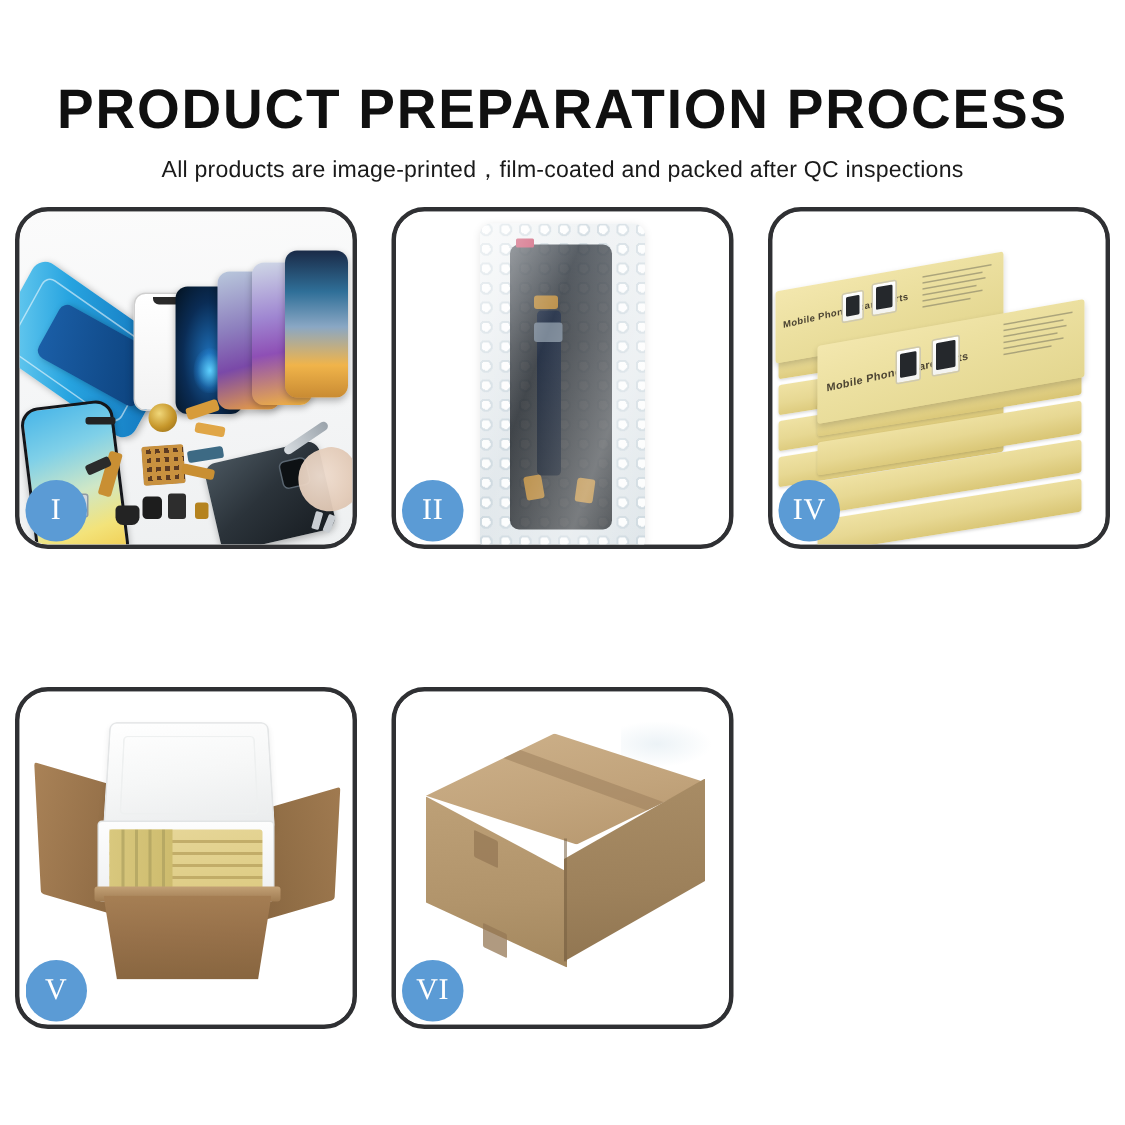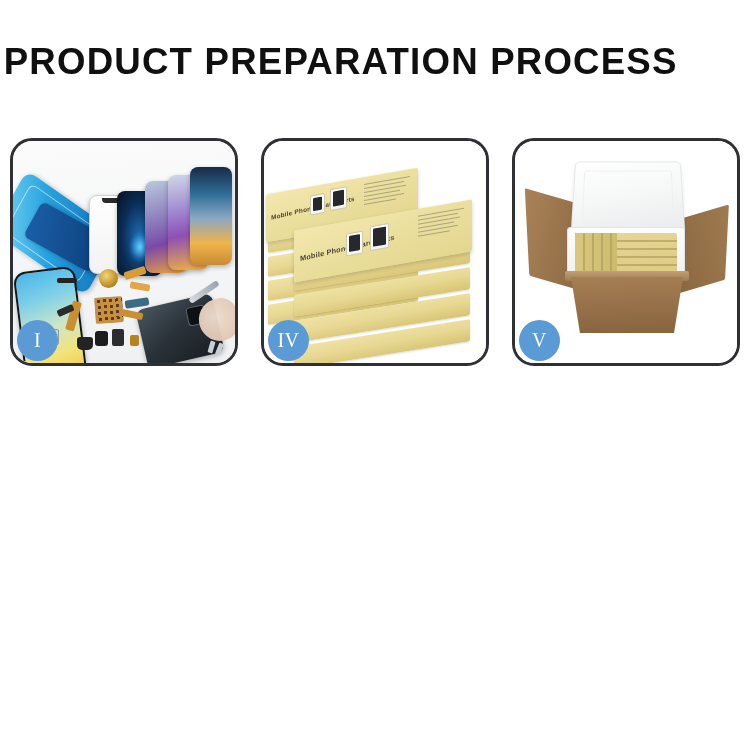--- a/index.html
+++ b/index.html
@@ -15,23 +15,24 @@
   .page {
     position: relative;
     width: 750px;
     height: 750px;
     background: #ffffff;
   }
 
   
   .header {
     position: absolute;
-    top: 40px;
+    top: 51px;
     left: 0;
     width: 750px;
+    text-align: center;
   }
   .title {
     font-size: 37px;
     font-weight: bold;
     letter-spacing: 1.2px;
     color: #101010;
     line-height: 44px;
     white-space: nowrap;
     transform: scaleX(0.99);
   }
@@ -469,20 +470,21 @@
     background: radial-gradient(ellipse at 40% 50%, rgba(235,242,246,.95) 0%, rgba(235,242,246,0) 72%);
   }
 </style>
 </head>
 <body>
 
 <div class="page">
 
   <div class="header">
     <div class="title">PRODUCT PREPARATION PROCESS</div>
+    <div class="subtitle">All products are image-printed，film-coated and packed after QC inspections</div>
   </div>
 
   <div class="grid">
 
     <div class="panel">
       <div class="panel-stage">
         <div class="p1-bg"></div>
         <div class="phone ph-a"></div>
         <div class="phone ph-b"></div>
         <div class="phone ph-c"></div>
@@ -507,20 +509,36 @@
         <div class="part pt-buzz"></div>
         <div class="part pt-small1"></div>
         <div class="part pt-tool"></div>
         <div class="part pt-hand"></div>
         <div class="part pt-screw1"></div>
         <div class="part pt-screw2"></div>
       </div>
       <div class="badge">I</div>
     </div>
 
+    <div class="panel">
+      <div class="panel-stage">
+        <div class="p2-bg"></div>
+        <div class="bubble-pack">
+          <div class="lcd-inner"></div>
+          <div class="lcd-flex"></div>
+          <div class="lcd-conn"></div>
+          <div class="lcd-tape1"></div>
+          <div class="lcd-tape2"></div>
+          <div class="lcd-tape3"></div>
+          <div class="lcd-label"></div>
+          <div class="bubble-gloss"></div>
+        </div>
+      </div>
+      <div class="badge">II</div>
+    </div>
 
 
     <div class="panel">
       <div class="panel-stage">
         <div class="p4-bg"></div>
         <div class="stack">
           <div class="sbox sb-l1"></div>
           <div class="sbox sb-l2"></div>
           <div class="sbox sb-l3"></div>
           <div class="sbox sb-l4"></div>
@@ -579,15 +597,29 @@
             <i></i>
             <i></i>
             <i></i>
         </div>
         <div class="v-rim"></div>
         <div class="v-front"></div>
       </div>
       <div class="badge">V</div>
     </div>
 
+    <div class="panel">
+      <div class="panel-stage">
+        <div class="p6-bg"></div>
+        <div class="c-shine"></div>
+        <div class="c-top"></div>
+        <div class="c-toptape"></div>
+        <div class="c-left"></div>
+        <div class="c-right"></div>
+        <div class="c-seamv"></div>
+        <div class="c-tab1"></div>
+        <div class="c-tab2"></div>
+      </div>
+      <div class="badge">VI</div>
+    </div>
 
   </div>
 </div>
 
 </body></html>

